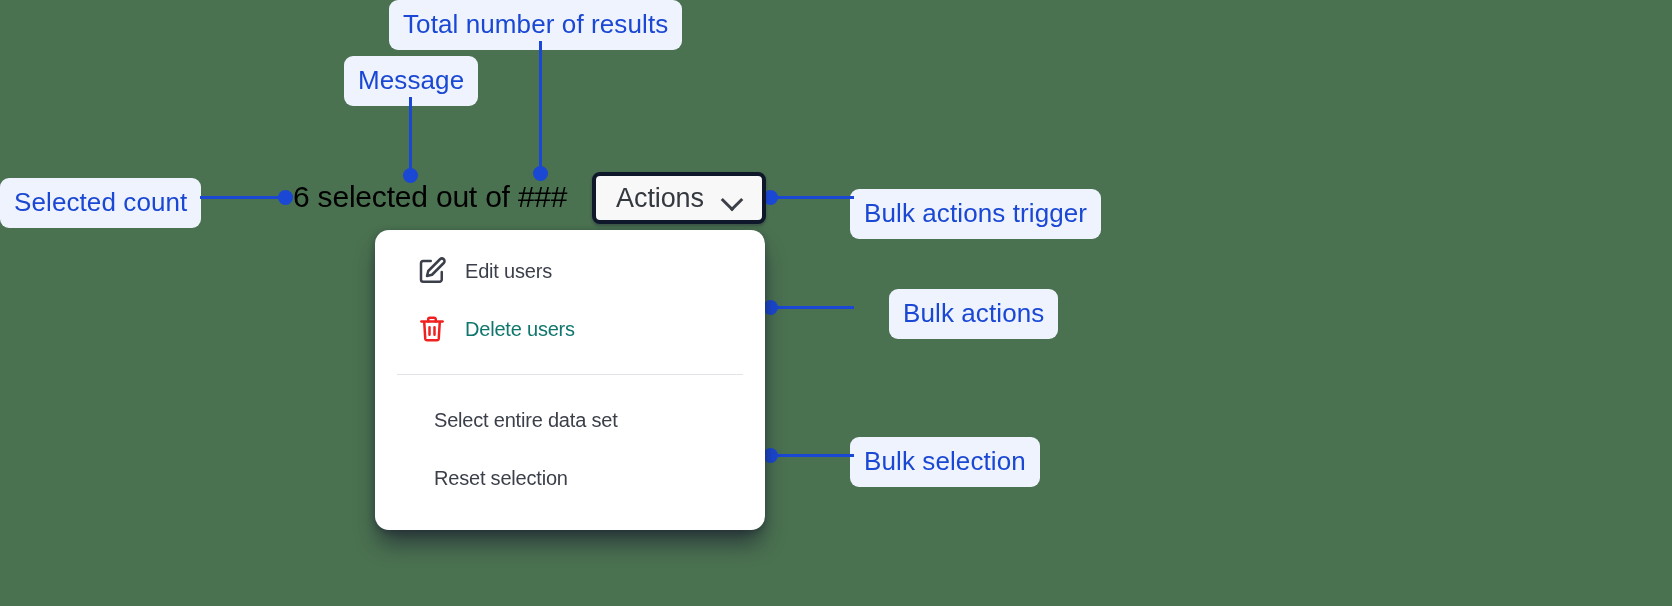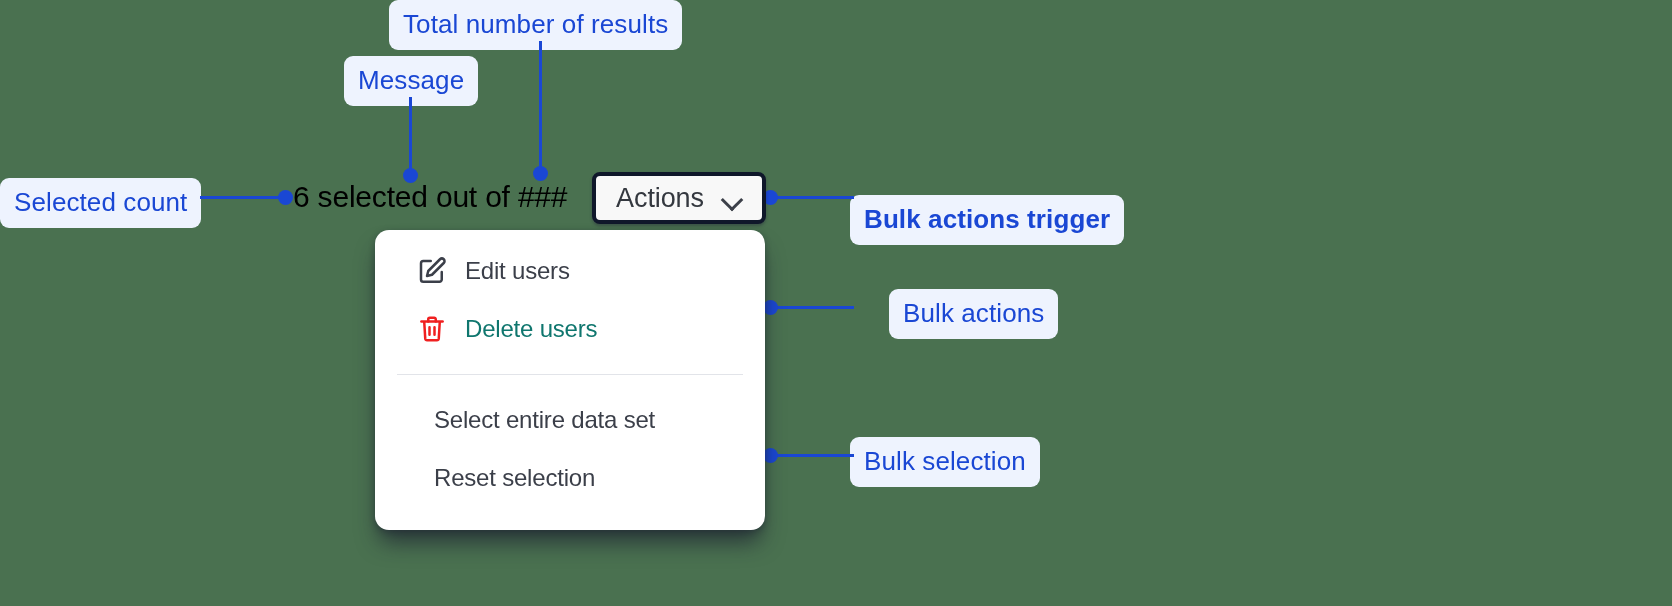--- a/index.html
+++ b/index.html
@@ -124,21 +124,21 @@
     padding-top: 12px;
   }
 
   .menu-item {
     display: flex;
     align-items: center;
     gap: 18px;
     padding: 0 0 0 42px;
     height: 58px;
     cursor: pointer;
-    font-size: 24px;
+    font-size: 20px;
     color: #3b3f49;
     letter-spacing: -0.2px;
   }
   .menu-item.danger { color: #0f766e; }
 
   .mi-icon { width: 30px; height: 30px; flex: none; display: block; }
 
   .menu-divider {
     height: 1px;
     background: #e2e4e9;
@@ -151,21 +151,21 @@
 <body>
 
 <div id="stage">
 
   <div class="callout" style="left:389px; top:0px;">Total number of results</div>
 
   <div class="callout" style="left:344px; top:56px;">Message</div>
 
   <div class="callout" style="left:0px; top:178px;">Selected count</div>
 
-  <div class="callout" style="left:850px; top:195px;font-weight:bold;">Bulk actions trigger</div>
+  <div class="callout" style="left:850px; top:189px;">Bulk actions trigger</div>
 
   <div class="callout" style="left:850px; top:289px;margin-left:39px;">Bulk actions</div>
 
   <div class="callout" style="left:850px; top:437px;">Bulk selection</div>
 
   <div class="conn-v" style="left:539px; top:41px; height:132px;"></div>
   <div class="dot" style="left:533px; top:166px;"></div>
 
   <div class="conn-v" style="left:409px; top:97px; height:78px;"></div>
   <div class="dot" style="left:403px; top:168px;"></div>

